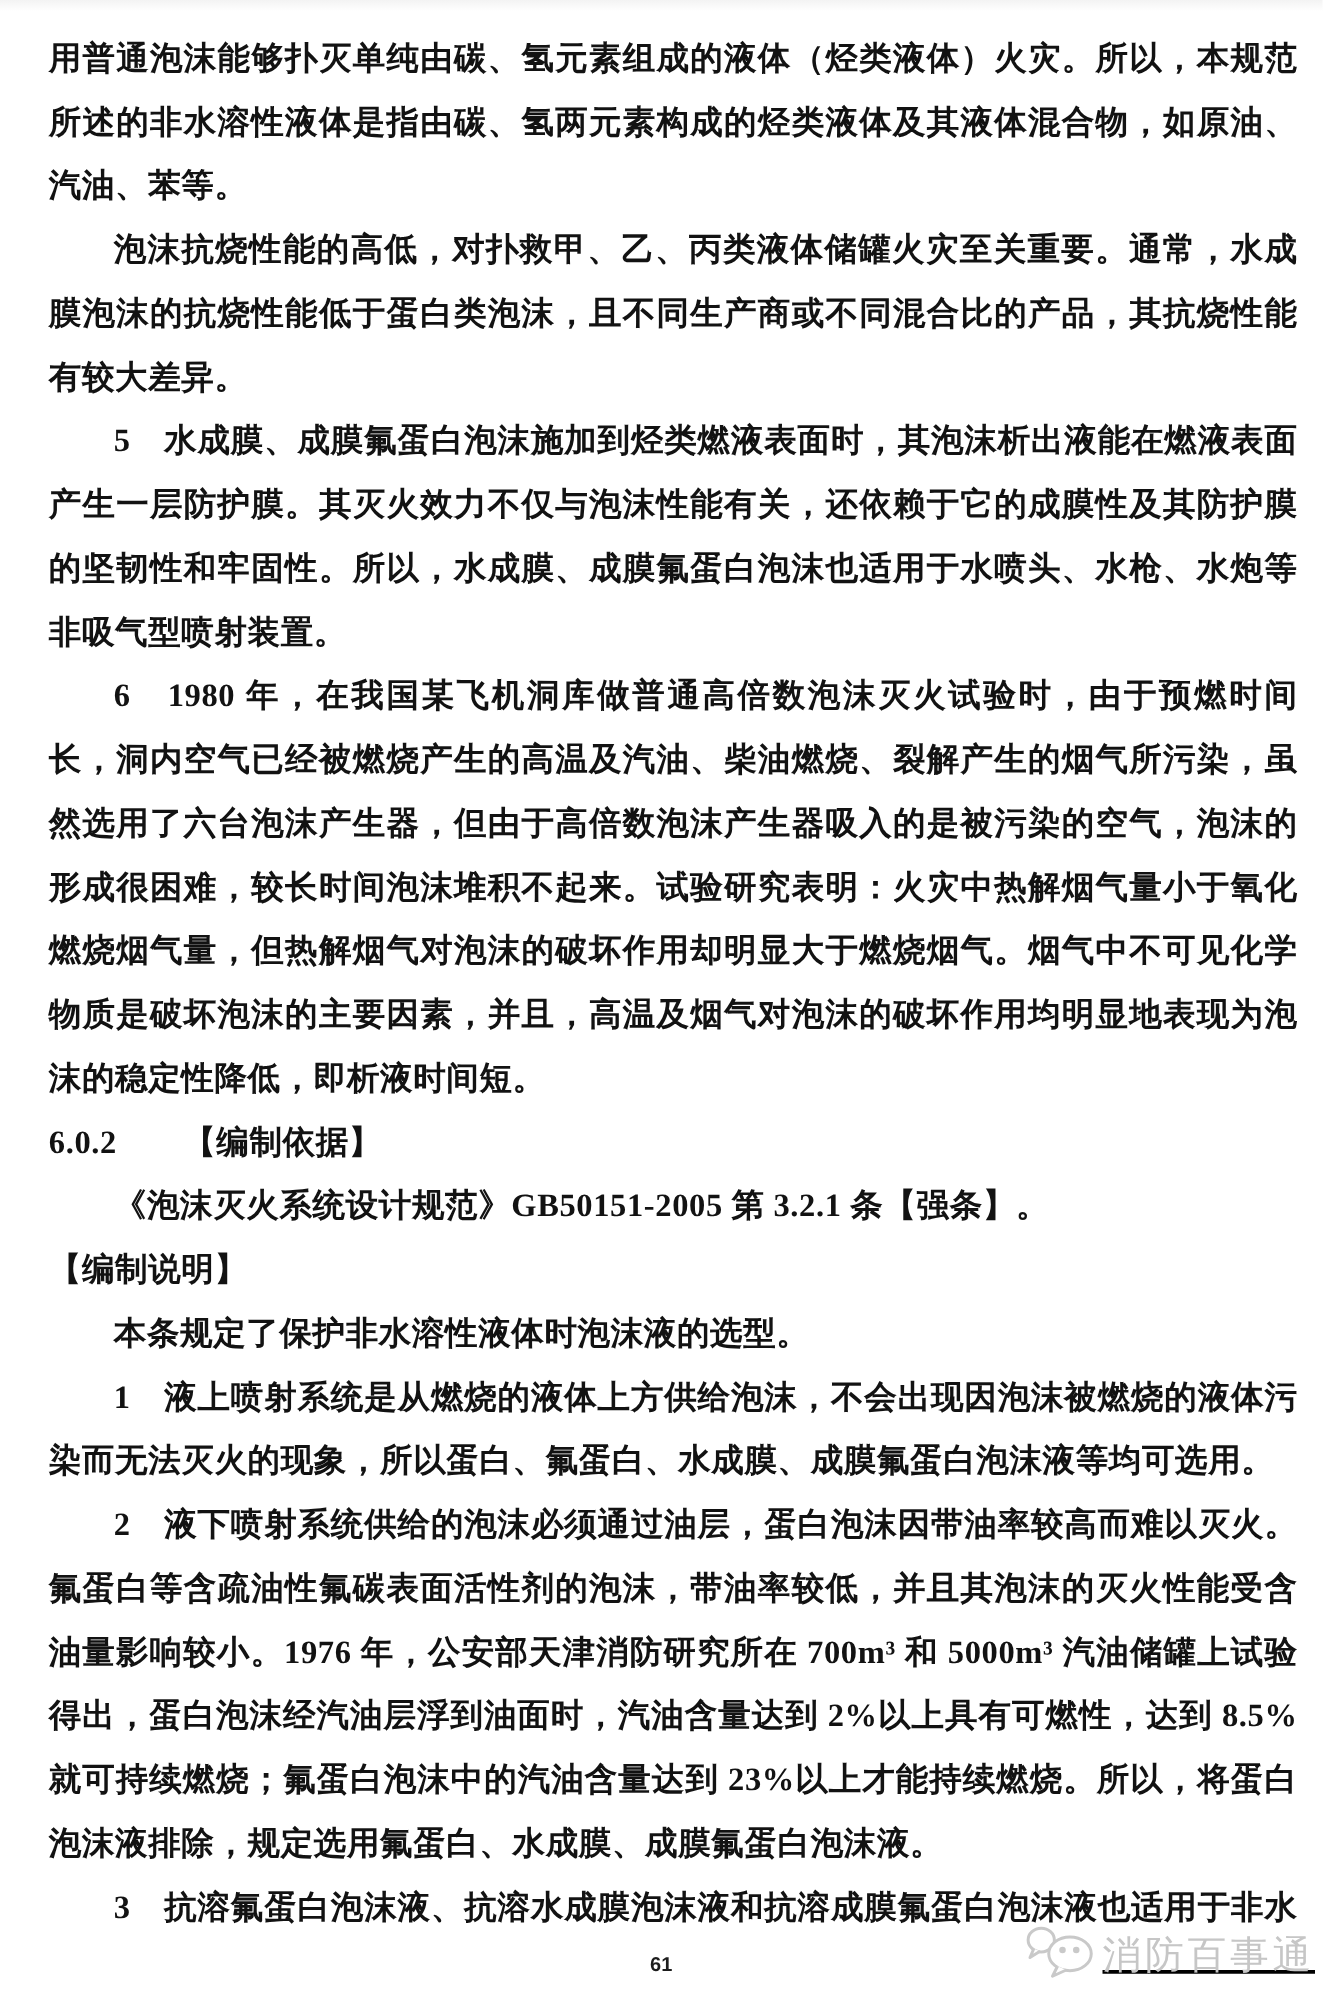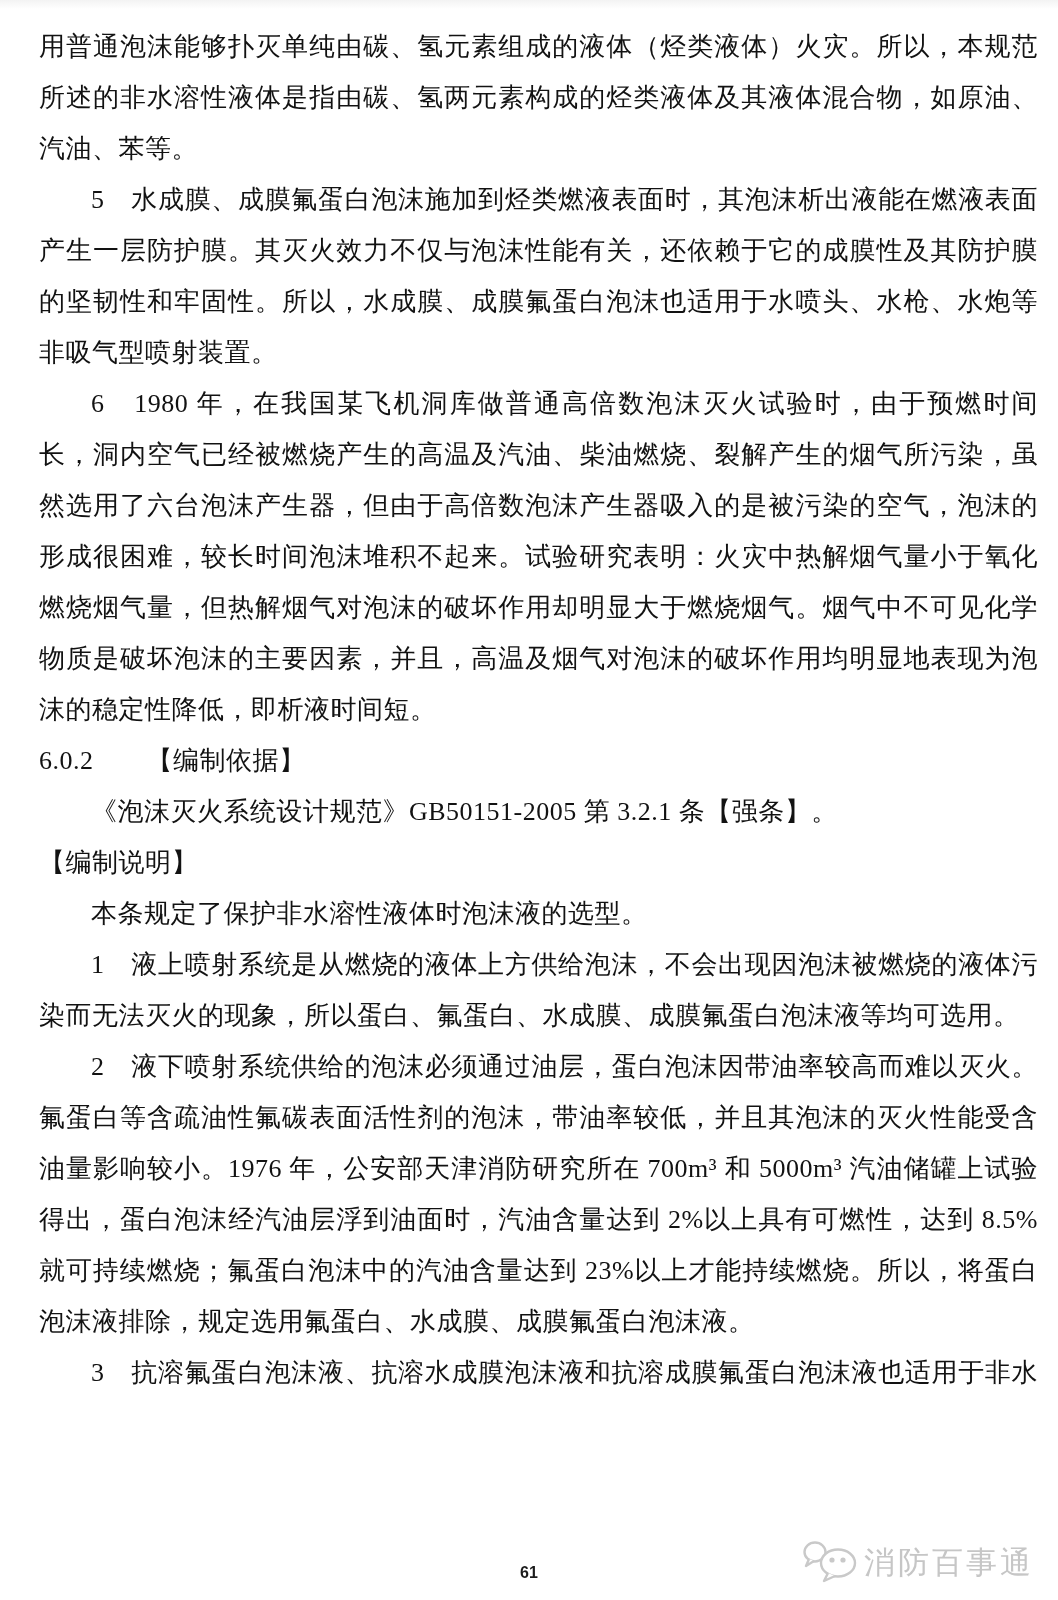--- a/index.html
+++ b/index.html
@@ -18,20 +18,21 @@
     height: 1600px;
     background: linear-gradient(#f3f3f3, #ffffff 9px);
   }
   .content {
     position: absolute;
     left: 39px;
     top: 21px;
     width: 999px;
     z-index: 2;
     color: #121212;
+    font-weight: bold;
   }
   .content p {
     margin: 0;
     font-size: 26px;
     line-height: 51px;
     text-align: justify;
     letter-spacing: 0.5px;
   }
   .ind { text-indent: 2em; }
   .cut { text-align-last: justify; }
@@ -42,40 +43,42 @@
     text-align: center;
     font-size: 16px;
     font-weight: 700;
     color: #1c1c1c;
     z-index: 3;
     font-family: "Liberation Sans", "DejaVu Sans", sans-serif;
   }
   .watermark {
     position: absolute;
     top: 1537px;
-    right: 24px;
+    right: 6px;
     display: flex;
     align-items: center;
     gap: 4px;
     z-index: 1;
+    text-decoration: underline;
   }
   .watermark .wm-text {
     font-family: "Liberation Sans", "DejaVu Sans", sans-serif;
     font-size: 31px;
     letter-spacing: 3px;
     color: #c6c6c6;
   }
 </style>
 </head>
 <body>
 
 <div class="page">
 
   <div class="content">
     <p>用普通泡沫能够扑灭单纯由碳、氢元素组成的液体（烃类液体）火灾。所以，本规范所述的非水溶性液体是指由碳、氢两元素构成的烃类液体及其液体混合物，如原油、汽油、苯等。</p>
+    <p class="ind">泡沫抗烧性能的高低，对扑救甲、乙、丙类液体储罐火灾至关重要。通常，水成膜泡沫的抗烧性能低于蛋白类泡沫，且不同生产商或不同混合比的产品，其抗烧性能有较大差异。</p>
     <p class="ind">5　水成膜、成膜氟蛋白泡沫施加到烃类燃液表面时，其泡沫析出液能在燃液表面产生一层防护膜。其灭火效力不仅与泡沫性能有关，还依赖于它的成膜性及其防护膜的坚韧性和牢固性。所以，水成膜、成膜氟蛋白泡沫也适用于水喷头、水枪、水炮等非吸气型喷射装置。</p>
     <p class="ind">6　1980 年，在我国某飞机洞库做普通高倍数泡沫灭火试验时，由于预燃时间长，洞内空气已经被燃烧产生的高温及汽油、柴油燃烧、裂解产生的烟气所污染，虽然选用了六台泡沫产生器，但由于高倍数泡沫产生器吸入的是被污染的空气，泡沫的形成很困难，较长时间泡沫堆积不起来。试验研究表明：火灾中热解烟气量小于氧化燃烧烟气量，但热解烟气对泡沫的破坏作用却明显大于燃烧烟气。烟气中不可见化学物质是破坏泡沫的主要因素，并且，高温及烟气对泡沫的破坏作用均明显地表现为泡沫的稳定性降低，即析液时间短。</p>
     <p>6.0.2　　【编制依据】</p>
     <p class="ind">《泡沫灭火系统设计规范》GB50151-2005 第 3.2.1 条【强条】。</p>
     <p>【编制说明】</p>
     <p class="ind">本条规定了保护非水溶性液体时泡沫液的选型。</p>
     <p class="ind">1　液上喷射系统是从燃烧的液体上方供给泡沫，不会出现因泡沫被燃烧的液体污染而无法灭火的现象，所以蛋白、氟蛋白、水成膜、成膜氟蛋白泡沫液等均可选用。</p>
     <p class="ind">2　液下喷射系统供给的泡沫必须通过油层，蛋白泡沫因带油率较高而难以灭火。氟蛋白等含疏油性氟碳表面活性剂的泡沫，带油率较低，并且其泡沫的灭火性能受含油量影响较小。1976 年，公安部天津消防研究所在 700m³ 和 5000m³ 汽油储罐上试验得出，蛋白泡沫经汽油层浮到油面时，汽油含量达到 2%以上具有可燃性，达到 8.5%就可持续燃烧；氟蛋白泡沫中的汽油含量达到 23%以上才能持续燃烧。所以，将蛋白泡沫液排除，规定选用氟蛋白、水成膜、成膜氟蛋白泡沫液。</p>
     <p class="ind cut">3　抗溶氟蛋白泡沫液、抗溶水成膜泡沫液和抗溶成膜氟蛋白泡沫液也适用于非水</p>
   </div>

